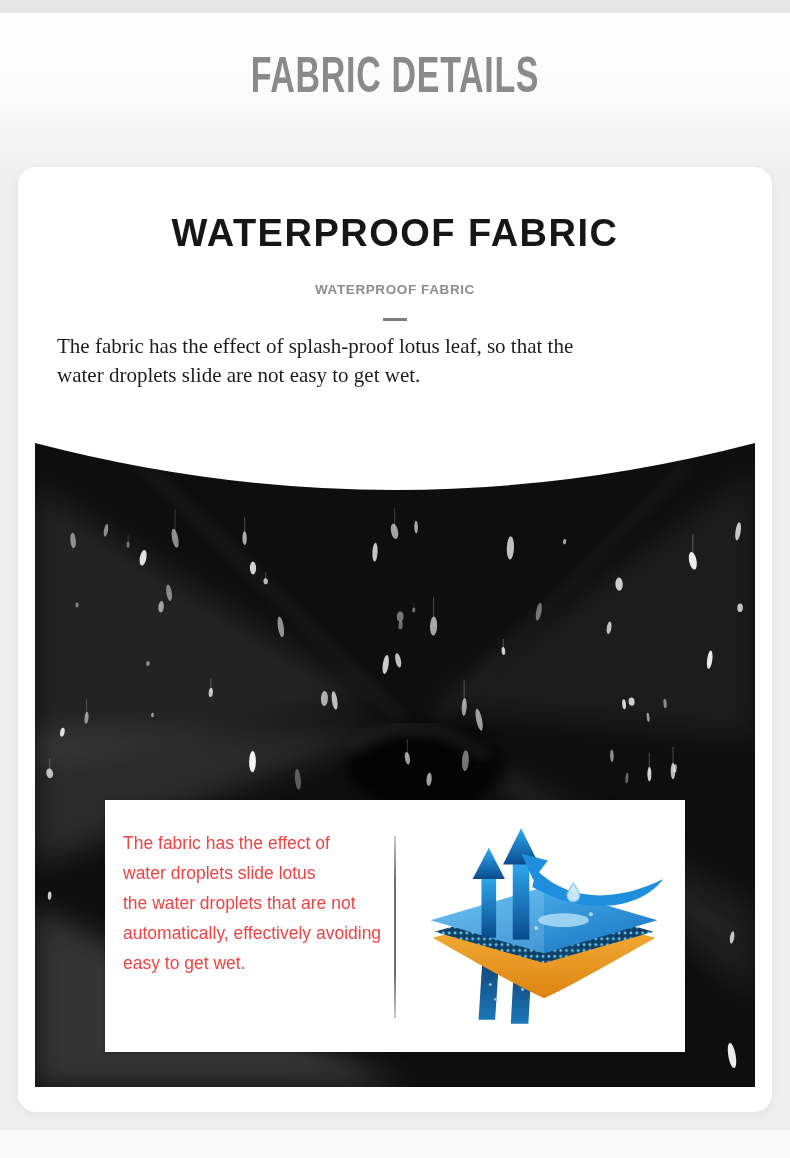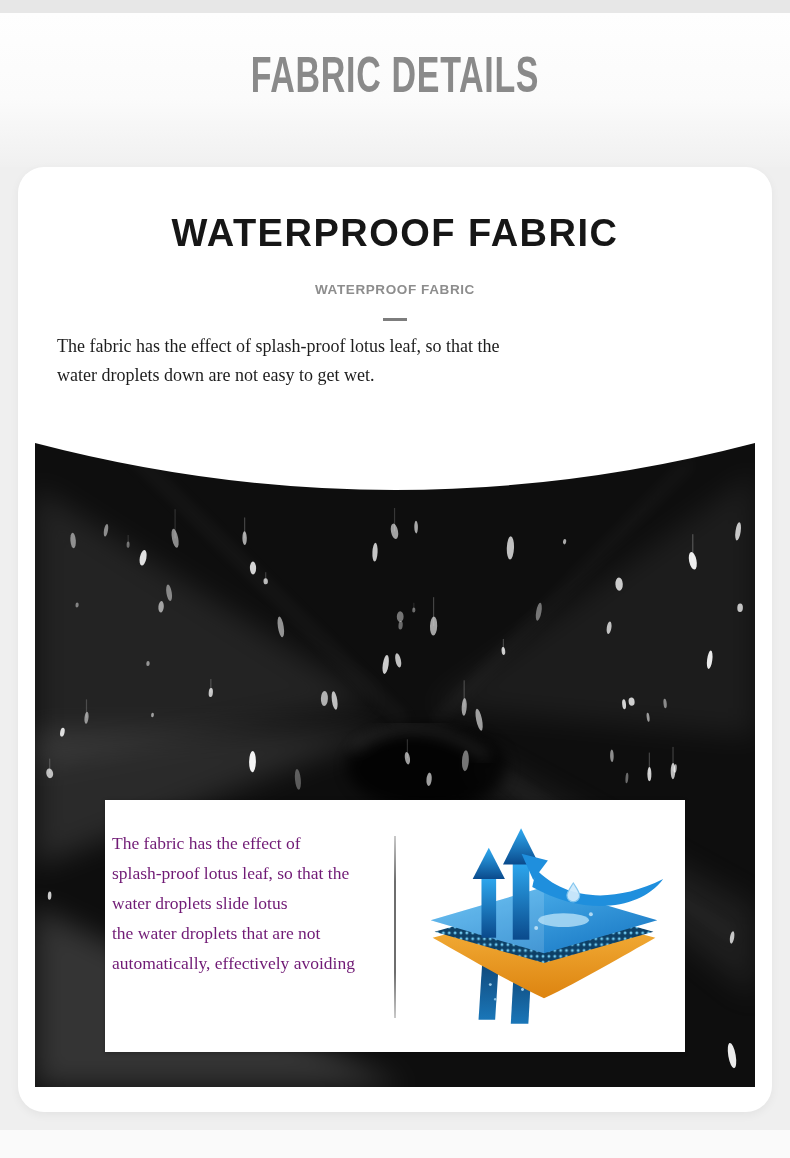--- a/index.html
+++ b/index.html
@@ -11,47 +11,47 @@
   .top-strip{position:absolute;left:0;top:0;width:790px;height:13px;background:#e7e7e7;}
   .top-glow{position:absolute;left:0;top:13px;width:790px;height:154px;
     background:linear-gradient(#fefefe 0%, #fbfbfb 55%, #f0f0f0 100%);}
   .page-heading{
     position:absolute;left:0;top:50px;width:790px;margin:0;text-align:center;
     font-size:50px;line-height:50px;font-weight:bold;color:var(--heading-gray,#8a8a8a);
     letter-spacing:1px;transform:scaleX(0.68);transform-origin:50% 50%;white-space:nowrap;
   }
   .card{
     position:absolute;left:18px;top:167px;width:754px;height:945px;
-    background:#ffffff;border-radius:26px;box-shadow:0 3px 10px rgba(0,0,0,0.05);
+    background:#ffffff;border-radius:18px;box-shadow:0 3px 10px rgba(0,0,0,0.05);
   }
   .card-title{
     margin:0;position:absolute;left:0;top:44px;width:754px;text-align:center;
     font-size:38px;line-height:44px;font-weight:bold;color:var(--title-black,#161616);
     letter-spacing:1.5px;white-space:nowrap;
   }
   .card-subtitle{
     position:absolute;left:0;top:115px;width:754px;text-align:center;
     font-size:13.5px;font-weight:bold;color:#8d8d8d;letter-spacing:0.6px;
   }
   .dash{position:absolute;left:365px;top:151px;width:24px;height:3px;background:#7d7d7d;}
   .desc{
     position:absolute;left:39px;top:165px;width:700px;margin:0;
-    font-family:"Liberation Serif",serif;font-size:18px;line-height:29px;
+    font-family:"Liberation Serif",serif;font-size:21px;line-height:29px;
     color:var(--body-text,#1d1d1d);
   }
   .desc span{display:block;white-space:nowrap;}
   .fabric{position:absolute;left:17px;top:270px;width:720px;height:650px;margin:0;}
   .fabric > svg{display:block;width:720px;height:650px;}
   .inset{
     position:absolute;left:70px;top:363px;width:580px;height:252px;
     background:#ffffff;box-shadow:0 1px 4px rgba(0,0,0,0.25);
   }
   .inset-text{
-    position:absolute;left:7px;top:28px;width:278px;
-    font-family:Liberation Serif, serif;font-size:17.5px;line-height:30px;color:#701a75;
+    position:absolute;left:18px;top:28px;width:278px;
+    font-family:Liberation Sans, sans-serif;font-size:17.5px;line-height:30px;color:#ef4444;
   }
   .inset-text span{display:block;white-space:nowrap;}
   .inset-divider{
     position:absolute;left:289px;top:36px;width:2px;height:182px;
     background:linear-gradient(#c9c9c9,#6e6e6e 25%,#6e6e6e 75%,#c9c9c9);
   }
   .diagram{position:absolute;left:312px;top:16px;width:254px;height:220px;}
   .bottom-band{position:absolute;left:0;top:1130px;width:790px;height:28px;background:#fafafa;}
 </style>
 </head>
@@ -62,21 +62,21 @@
 
 <h1 class="page-heading">FABRIC DETAILS</h1>
 
 <section class="card">
   <h2 class="card-title">WATERPROOF FABRIC</h2>
   <div class="card-subtitle">WATERPROOF FABRIC</div>
   <div class="dash"></div>
 
   <p class="desc">
     <span>The fabric has the effect of splash-proof lotus leaf, so that the</span>
-    <span>water droplets down are not easy to get wet.</span>
+    <span>water droplets slide are not easy to get wet.</span>
   </p>
 
   <figure class="fabric">
     <svg viewBox="0 0 720 650" aria-hidden="true">
       <defs>
         <filter id="blurBig" x="-20%" y="-20%" width="140%" height="140%">
             <feGaussianBlur stdDeviation="14"></feGaussianBlur>
           </filter>
         <filter id="blurMid" x="-20%" y="-20%" width="140%" height="140%">
             <feGaussianBlur stdDeviation="7"></feGaussianBlur>
@@ -170,24 +170,24 @@
           <rect x="637.4260397717356" y="309.9004436319889" width="1.2" height="24.233820164742934" fill="#cfcfcf" opacity="0.26"></rect>
           <ellipse cx="638.0" cy="334.1" rx="2.3" ry="8.1" fill="#ffffff" opacity="0.73" transform="rotate(0.7 638.0 334.1)"></ellipse>
           <ellipse cx="705.1" cy="170.8" rx="2.8" ry="4.2" fill="#ffffff" opacity="0.74" transform="rotate(2.3 705.1 170.8)"></ellipse>
         </g>
       <path d="M0,0 H720 V6 Q360,100 0,6 Z" fill="#ffffff"></path>
     </svg>
 
     <div class="inset">
       <div class="inset-text">
         <span>The fabric has the effect of</span>
-        <span>splash-proof lotus leaf, so that the</span>
         <span>water droplets slide lotus</span>
         <span>the water droplets that are not</span>
         <span>automatically, effectively avoiding</span>
+        <span>easy to get wet.</span>
       </div>
       <div class="inset-divider"></div>
 
       <svg class="diagram" viewBox="0 0 260 220" aria-hidden="true">
         <defs>
           <linearGradient id="gArrow" x1="0" y1="1" x2="0" y2="0">
             <stop offset="0" stop-color="#0a4a8c"></stop>
               <stop offset="1" stop-color="#2fabf2"></stop>
           </linearGradient>
           <linearGradient id="gTail" x1="0" y1="0" x2="0" y2="1">

